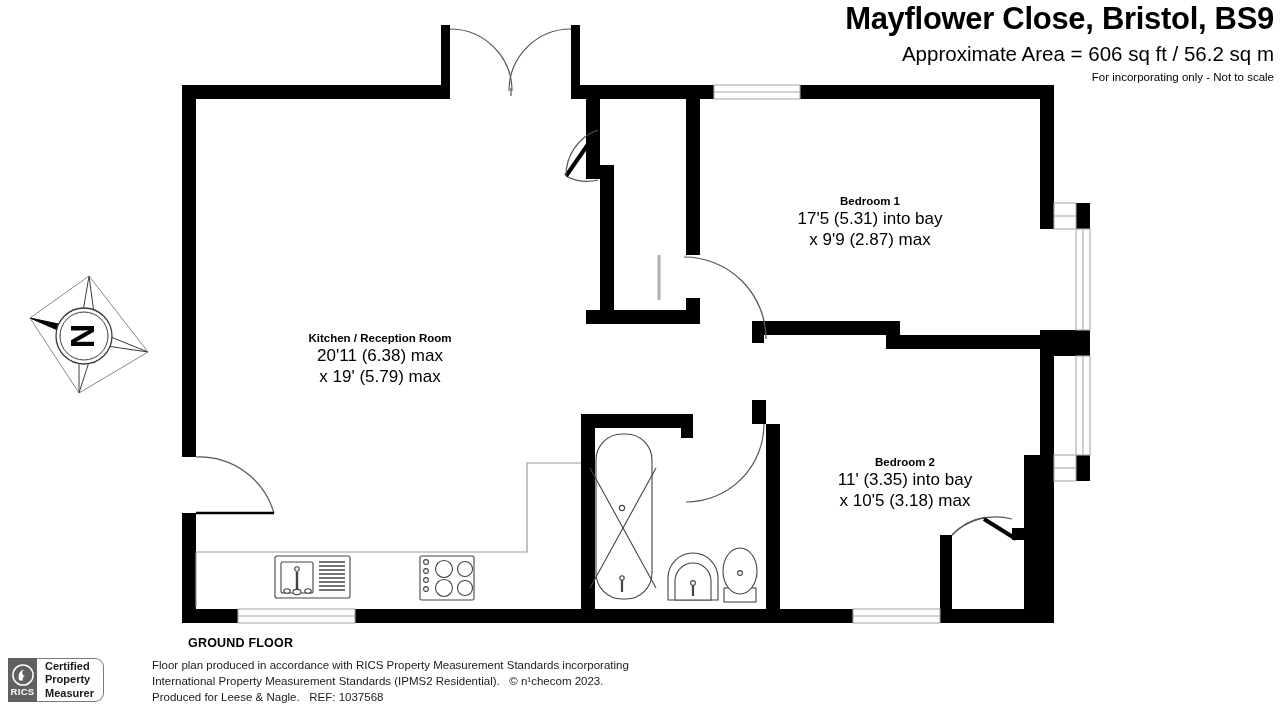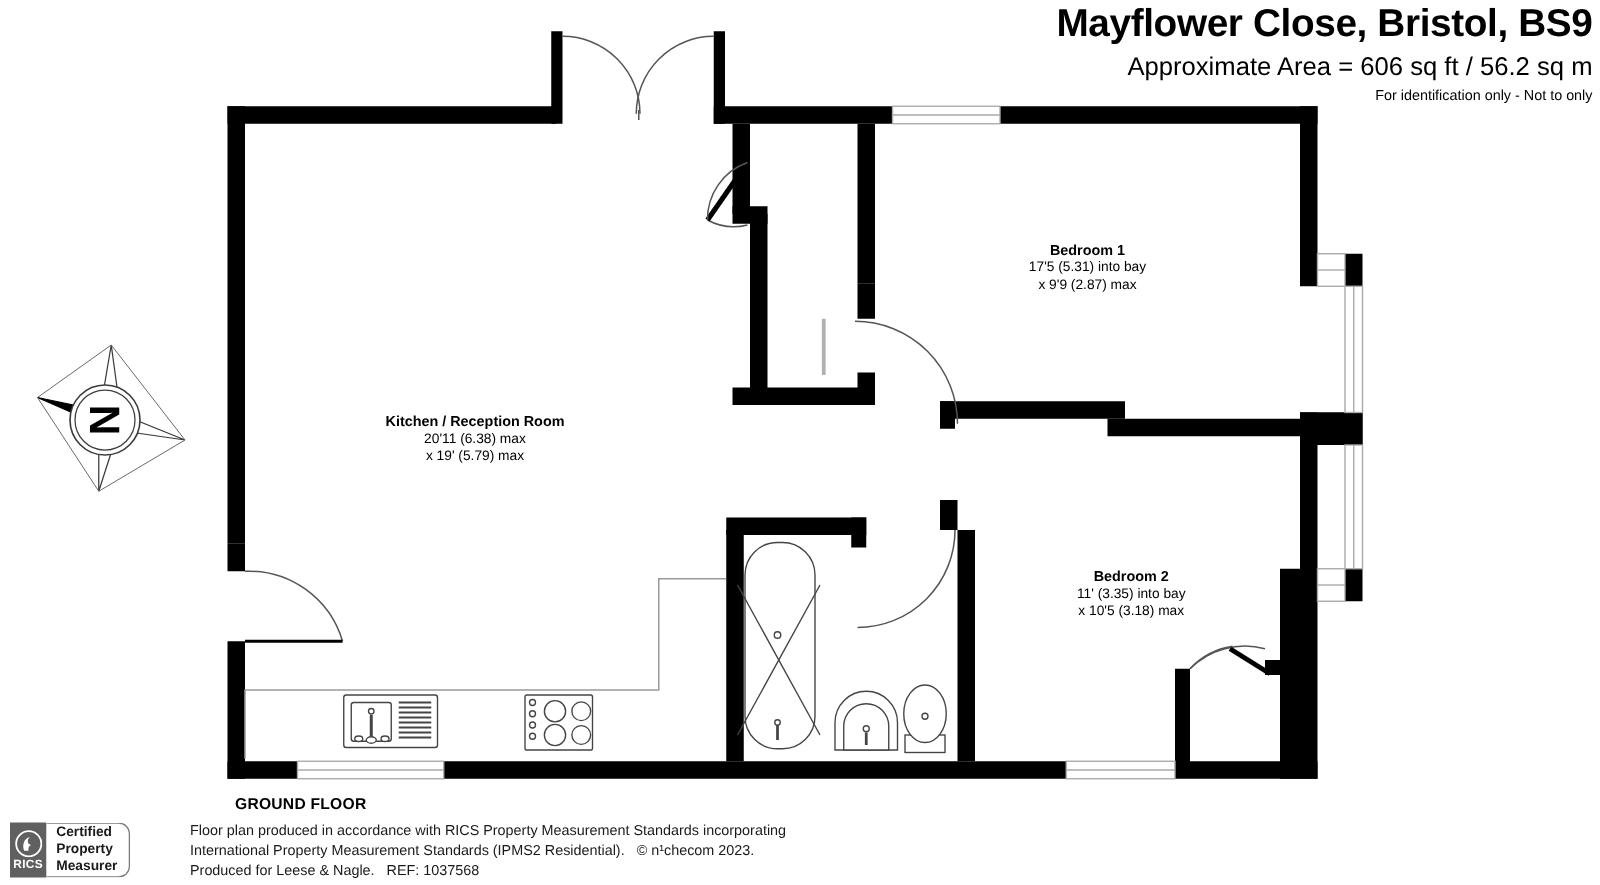--- a/index.html
+++ b/index.html
@@ -14,21 +14,21 @@
   .area{font-size:20.5px;font-weight:normal;line-height:1.25;margin-top:4px;white-space:nowrap;}
   .notice{font-size:11.5px;line-height:1.2;margin-top:5px;white-space:nowrap;}
 
   
   .canvas{position:absolute;left:0;top:0;width:1280px;height:708px;}
   .canvas svg{display:block;}
 
   
   .room-label{position:absolute;text-align:center;line-height:1.24;}
   .room-label .rname{font-size:11.5px;font-weight:bold;white-space:nowrap;}
-  .room-label .rdim{font-size:11px;white-space:nowrap;}
+  .room-label .rdim{font-size:17px;white-space:nowrap;}
 
   #label-kitchen{left:250px;top:331px;width:260px;}
   #label-bed1{left:740px;top:194px;width:260px;}
   #label-bed2{left:775px;top:455px;width:260px;}
 
   
   .floor-caption{position:absolute;left:188px;top:636px;font-size:12.5px;font-weight:bold;letter-spacing:.2px;}
 
   
   .footer{position:absolute;left:0;top:656px;width:1280px;height:52px;}
@@ -44,21 +44,21 @@
   .disclaimer div{white-space:pre;}
 </style>
 </head>
 <body>
 
 <div id="plan-root">
 
   <div class="header">
     <div class="title">Mayflower Close, Bristol, BS9</div>
     <div class="area">Approximate Area = 606 sq ft / 56.2 sq m</div>
-    <div class="notice">For identification only - Not to only</div>
+    <div class="notice">For incorporating only - Not to scale</div>
   </div>
 
   <div class="canvas">
   <svg width="1280" height="708" viewBox="0 0 1280 708" xmlns="http://www.w3.org/2000/svg">
 
     <g fill="#000000">
 
       <rect x="182" y="85" width="14" height="350"></rect>
       <rect x="182" y="435" width="14" height="22"></rect>
       <rect x="182" y="513" width="14" height="110"></rect>

